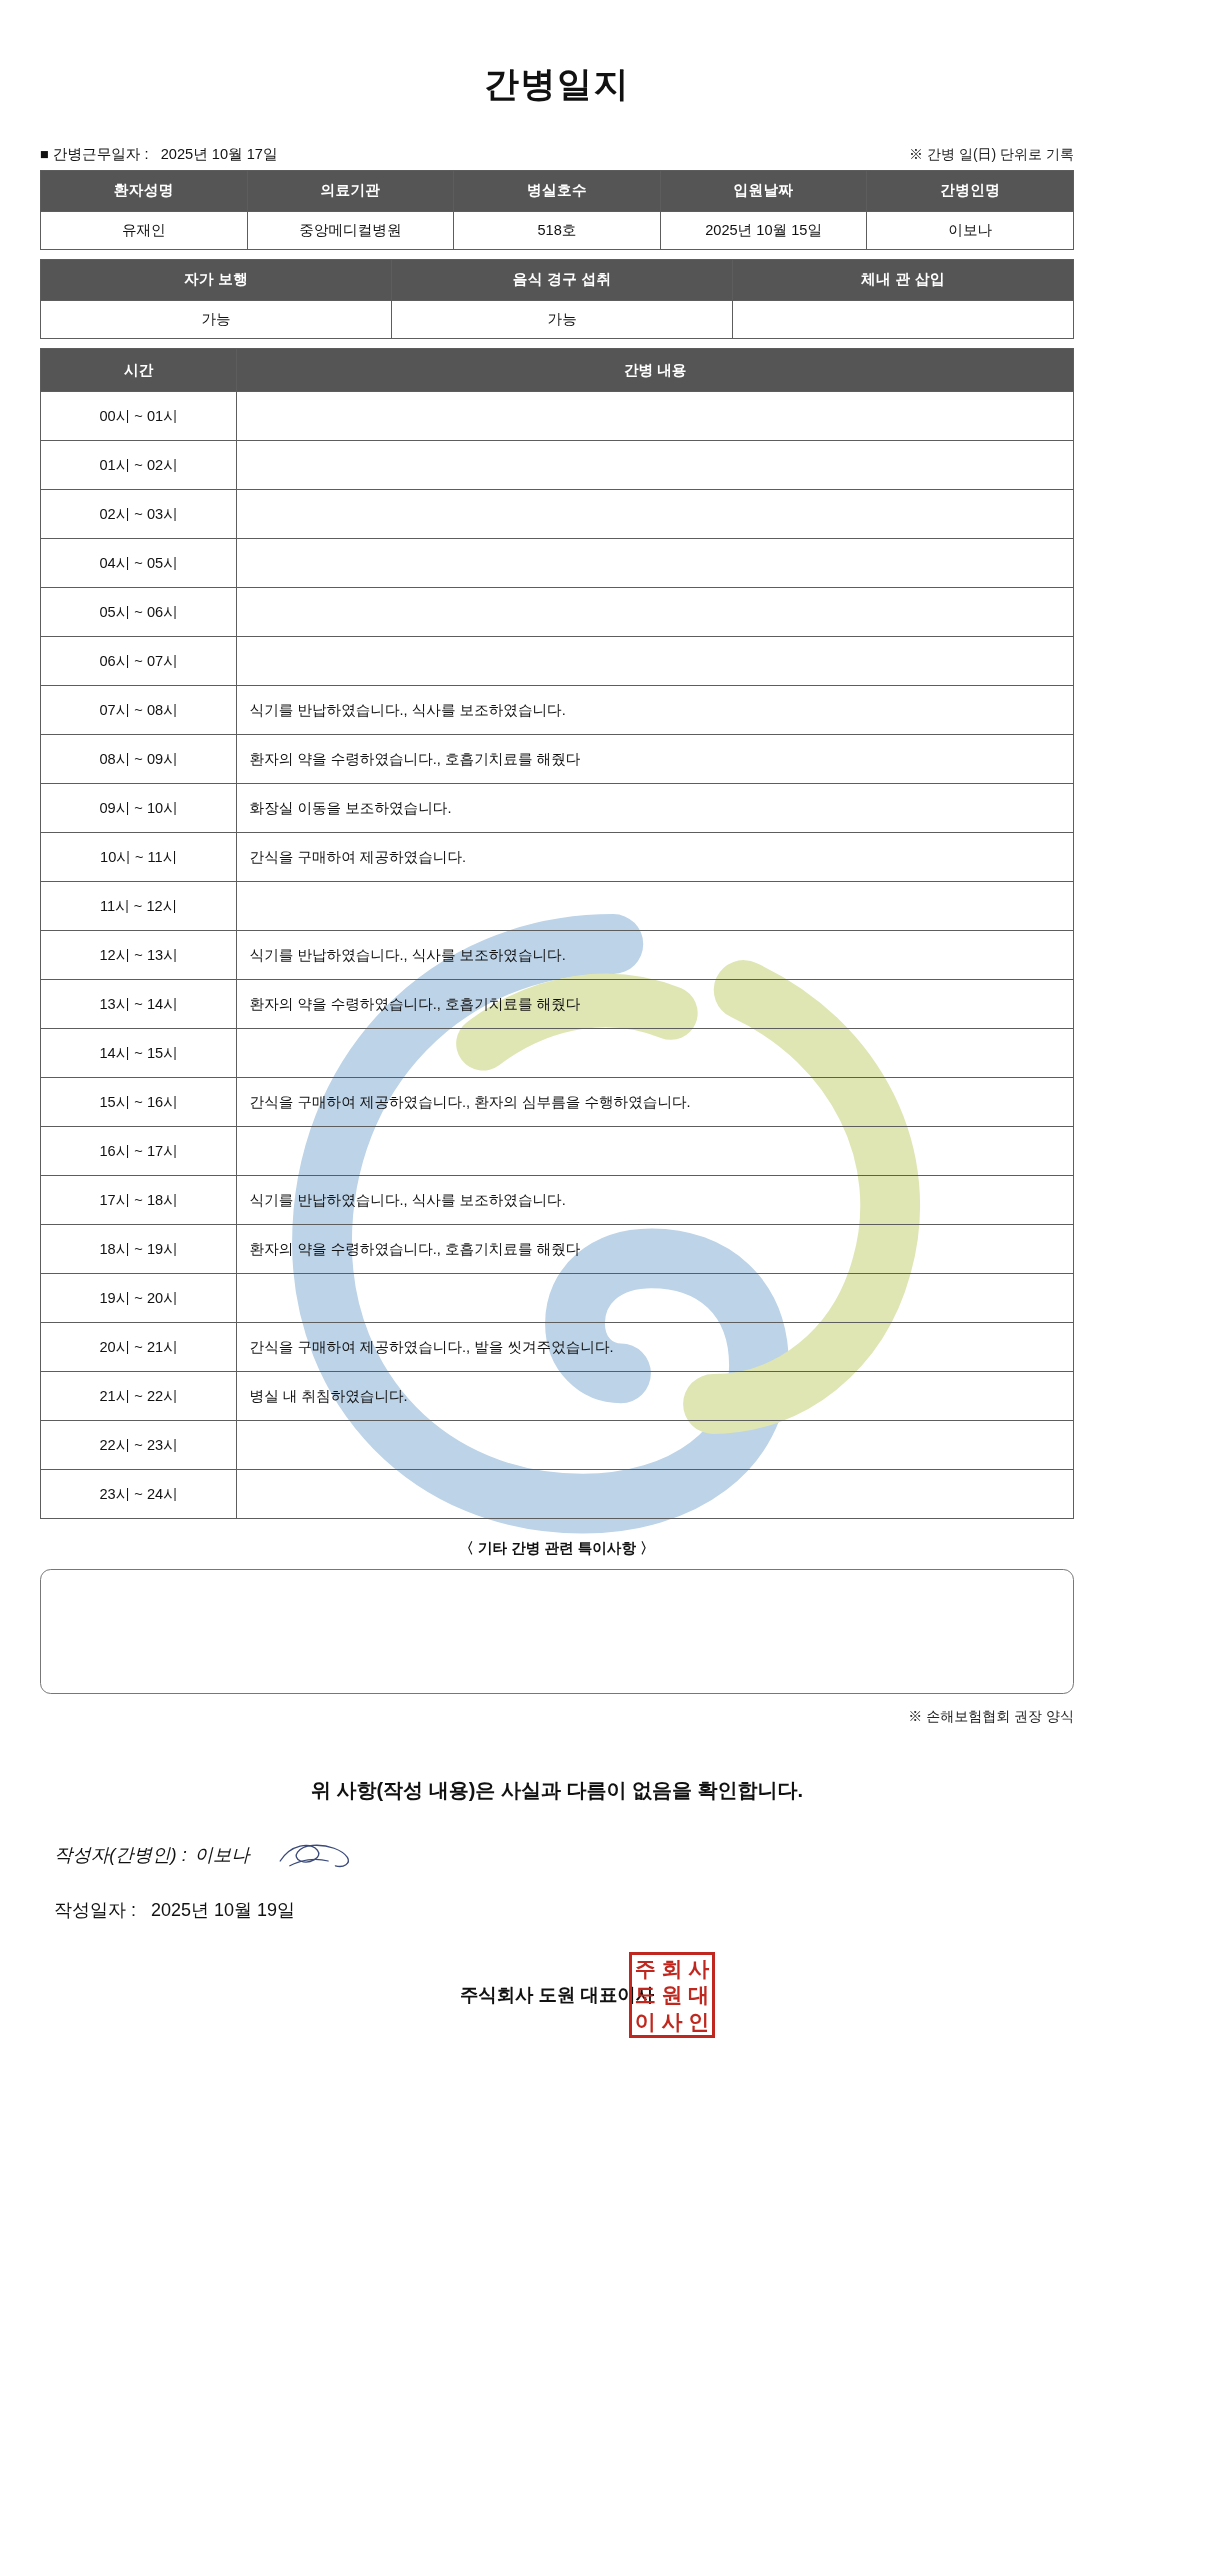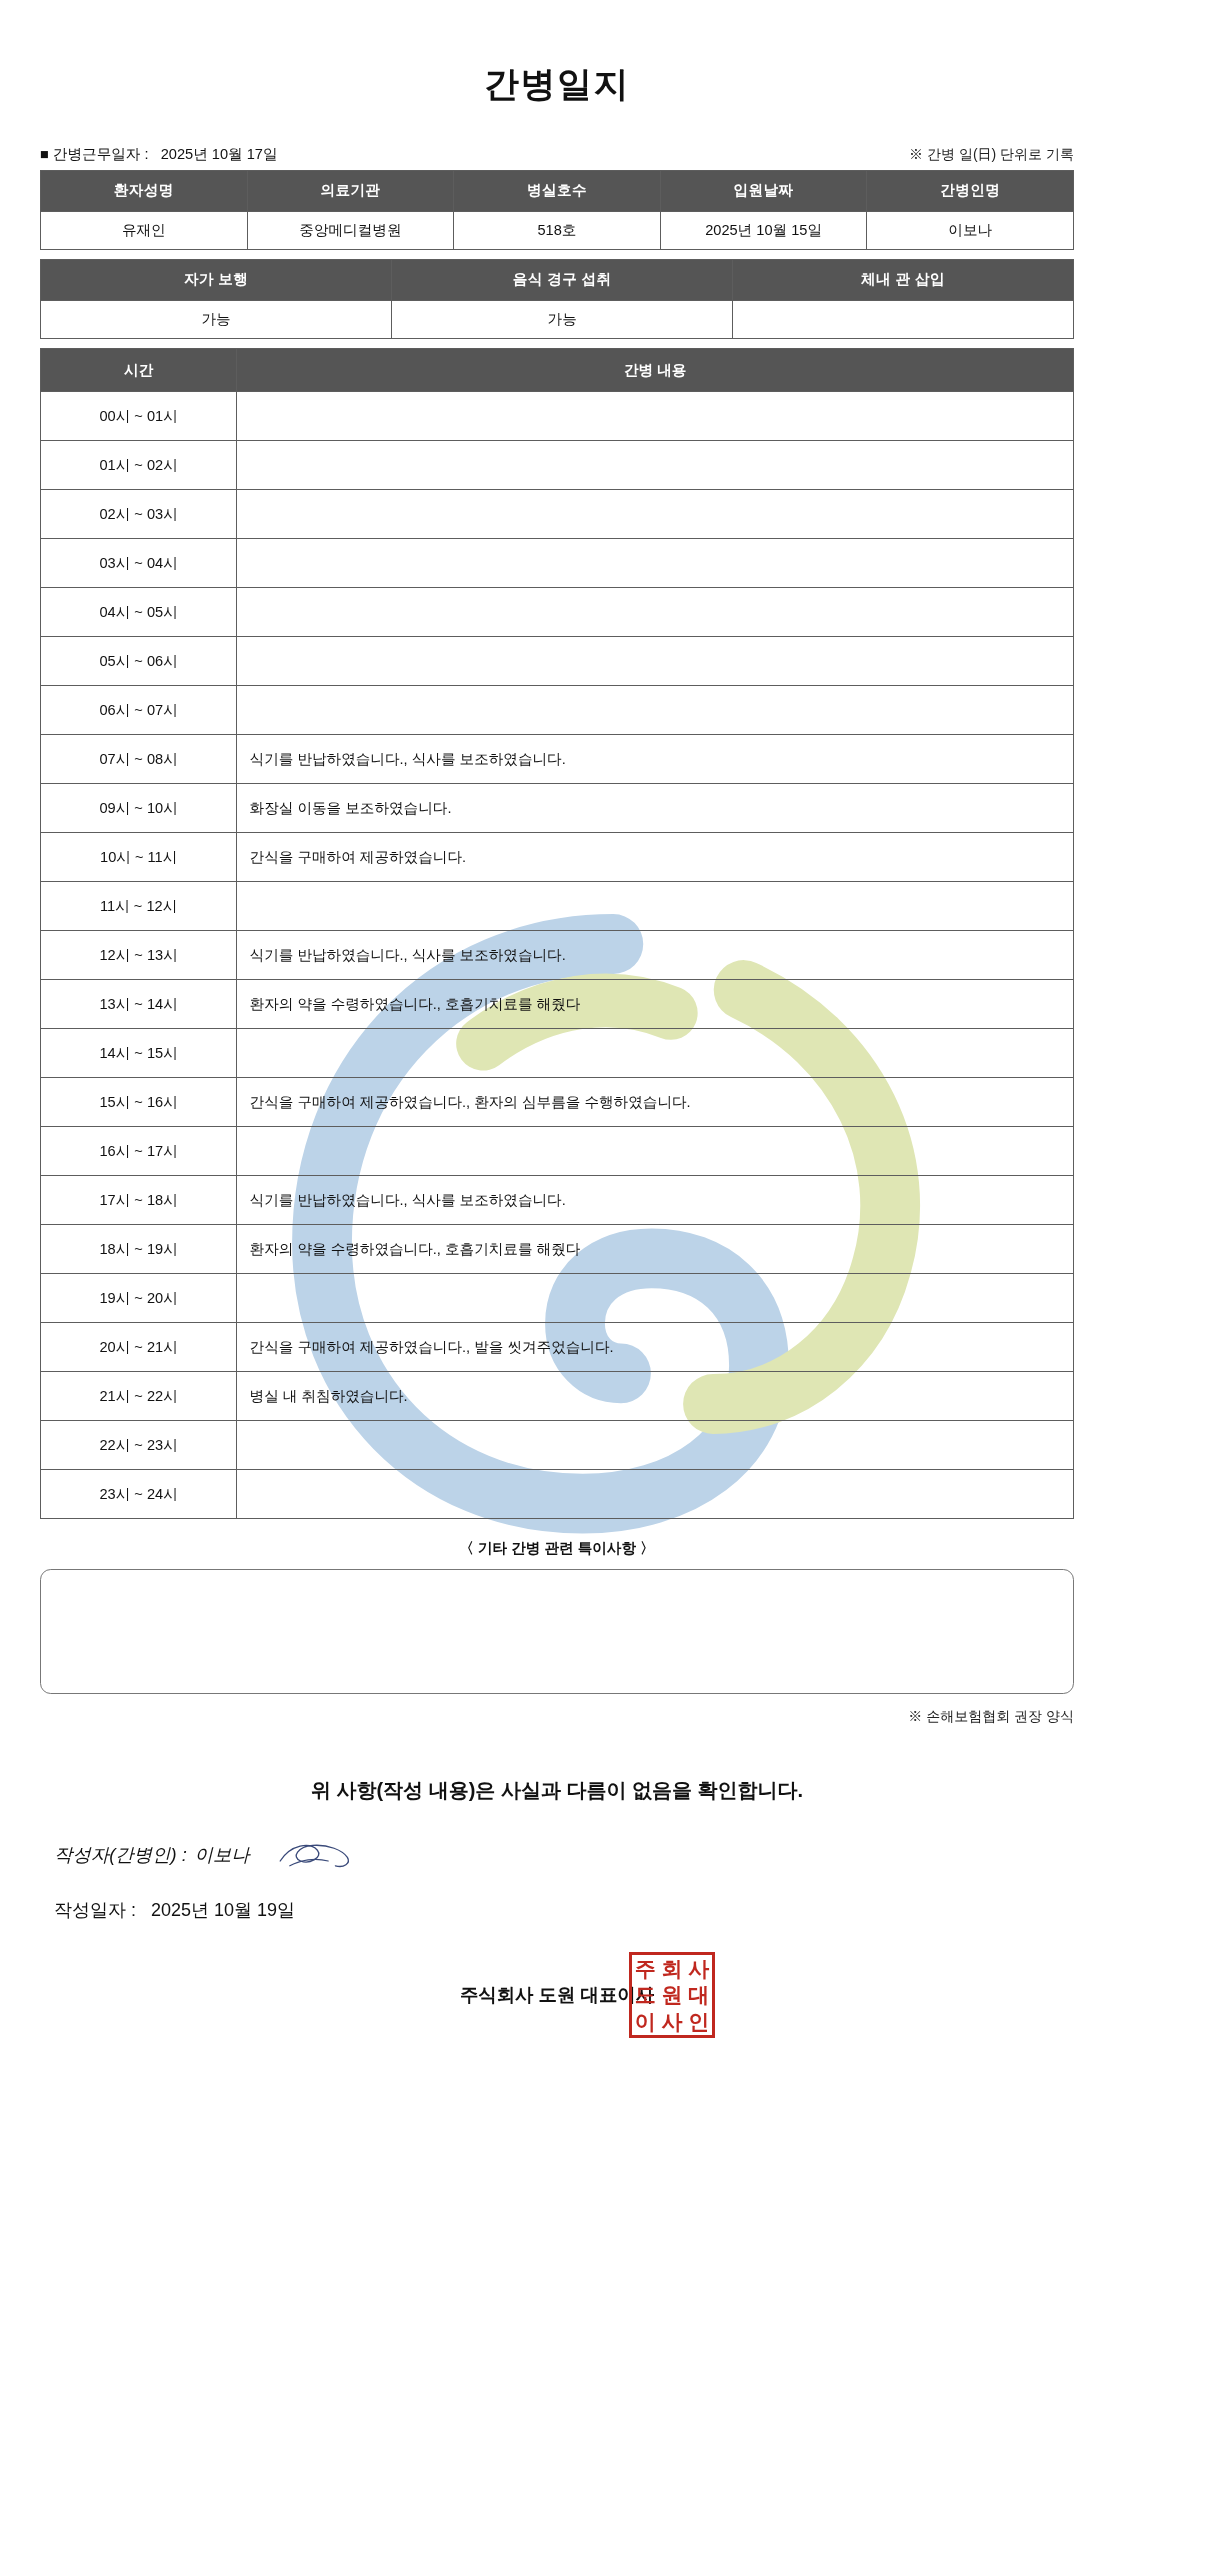--- a/index.html
+++ b/index.html
@@ -290,38 +290,38 @@
           </tr>
       <tr>
             <td class="time-cell">01시 ~ 02시</td>
             <td class="desc-cell"></td>
           </tr>
       <tr>
             <td class="time-cell">02시 ~ 03시</td>
             <td class="desc-cell"></td>
           </tr>
       <tr>
-            <td class="time-cell">03시 ~ 04시</td>
-            <td class="desc-cell"></td>
-          </tr>
-      <tr>
             <td class="time-cell">04시 ~ 05시</td>
             <td class="desc-cell"></td>
           </tr>
       <tr>
             <td class="time-cell">05시 ~ 06시</td>
             <td class="desc-cell"></td>
           </tr>
       <tr>
             <td class="time-cell">06시 ~ 07시</td>
             <td class="desc-cell"></td>
           </tr>
       <tr>
             <td class="time-cell">07시 ~ 08시</td>
             <td class="desc-cell">식기를 반납하였습니다., 식사를 보조하였습니다.</td>
+          </tr>
+      <tr>
+            <td class="time-cell">08시 ~ 09시</td>
+            <td class="desc-cell">환자의 약을 수령하였습니다., 호흡기치료를 해줬다</td>
           </tr>
       <tr>
             <td class="time-cell">09시 ~ 10시</td>
             <td class="desc-cell">화장실 이동을 보조하였습니다.</td>
           </tr>
       <tr>
             <td class="time-cell">10시 ~ 11시</td>
             <td class="desc-cell">간식을 구매하여 제공하였습니다.</td>
           </tr>
       <tr>

